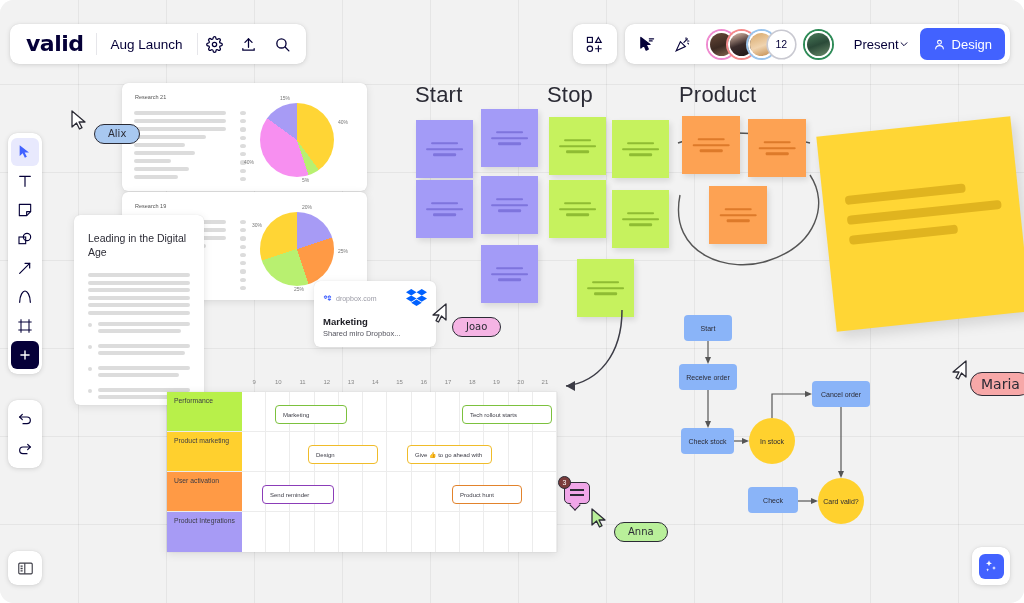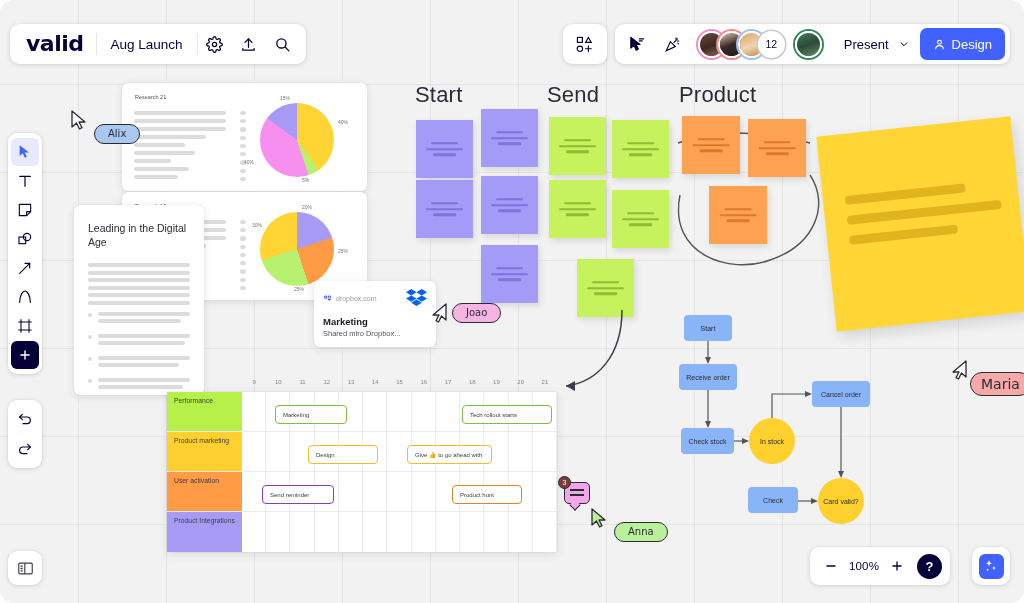--- a/index.html
+++ b/index.html
@@ -67,21 +67,21 @@
     font-size: 10.5px; color: #050038;
   }
   .av:first-child { margin-left: 0; }
   .av.ring-pink  { box-shadow: 0 0 0 2px #ef8bd0; }
   .av.ring-red   { box-shadow: 0 0 0 2px #f58a8a; }
   .av.ring-blue  { box-shadow: 0 0 0 2px #9ac4ec; }
   .av.ring-green { box-shadow: 0 0 0 2px #2e8b57; }
   .av.count { background:#fff; box-shadow: 0 0 0 1.6px #c9c9d1; font-weight:400;}
   .av-img { width:100%; height:100%; border-radius:50%; overflow:hidden; }
   .present-btn {
-    height: 30px; display: flex; align-items: center; gap: 10px;
+    height: 30px; display: flex; align-items: center; 
     padding: 0 9px 0 12px; border-radius: 7px; cursor: pointer;
     font-size: 13px; color: #050038; margin-left: 8px;
   }
   .share-btn {
     height: 32px; display: flex; align-items: center; gap: 6px;
     background: #4262ff; color: #fff; border-radius: 7px;
     padding: 0 13px; font-size: 13px; cursor: pointer; font-weight: 400;
   }
   
   .left-tools {
@@ -222,21 +222,21 @@
     position:absolute; background:#ffd635; box-shadow: 3px 6px 14px rgba(0,0,0,.13);
   }
 </style>
 </head>
 <body>
 
 <div id="stage">
   <div id="canvas"></div>
 
   <div class="sec-title" style="left:415px; top:82px;">Start</div>
-  <div class="sec-title" style="left:547px; top:82px;">Send</div>
+  <div class="sec-title" style="left:547px; top:82px;">Stop</div>
   <div class="sec-title" style="left:679px; top:82px;">Product</div>
 
   <div class="note" style="left:416px; top:120px; width:57px; height:58px; background:#a39bf7;">
     <div class="note-lines">
       <div class="nl" style="width:68%;background:#7e74dd"></div>
       <div class="nl" style="width:92%;background:#7e74dd"></div>
       <div class="nl" style="width:58%;background:#7e74dd"></div>
     </div>
   </div>
   <div class="note" style="left:481px; top:109px; width:57px; height:58px; background:#a39bf7;">
@@ -403,21 +403,21 @@
     </div>
     <div class="pie-wrap">
       <div class="pie" style="background:conic-gradient(#a79bf5 0% 20%, #ff9a45 20% 45%, #b8f070 45% 70%, #ffd535 70% 100%);"></div>
       <div class="pie-lbl" style="left:42px; top:-8px;">20%</div>
       <div class="pie-lbl" style="left:78px; top:36px;">25%</div>
       <div class="pie-lbl" style="left:34px; top:74px;">25%</div>
       <div class="pie-lbl" style="left:-8px; top:10px;">30%</div>
     </div>
   </div>
 
-  <div class="card doc-card" style="left:74px; top:205px;">
+  <div class="card doc-card" style="left:74px; top:215px;">
     <div class="doc-title">Leading in the Digital Age</div>
     <div>
       <div class="doc-line" style="width:100%"></div>
       <div class="doc-line" style="width:100%"></div>
       <div class="doc-line" style="width:100%"></div>
       <div class="doc-line" style="width:100%"></div>
       <div class="doc-line" style="width:100%"></div>
       <div class="doc-line" style="width:100%"></div>
     </div>
     <div class="doc-bullet-row">
@@ -603,21 +603,21 @@
     <svg width="18" height="20" viewBox="0 0 18 20">
       <path d="M2 1 L2 17 L6.5 13 L9.5 19 L12 17.7 L9 12 L15 12 Z" fill="#ffffff" stroke="#2b2b35" stroke-width="1.3" stroke-linejoin="round"></path>
     </svg>
     <div class="tag-pill" style="background:#a8c8f0; margin-left:6px; margin-top:14px;">Alix</div>
   </div>
 
   <div class="cursor-tag" style="left:430px; top:303px;">
     <svg width="18" height="20" viewBox="0 0 18 20">
       <path d="M16 1 L16 17 L11.5 13 L8.5 19 L6 17.7 L9 12 L3 12 Z" fill="#ffffff" stroke="#2b2b35" stroke-width="1.3" stroke-linejoin="round"></path>
     </svg>
-    <div class="tag-pill" style="background:#f5b4e4; margin-left:4px; ">Joao</div>
+    <div class="tag-pill" style="background:#f5b4e4; margin-left:4px; margin-top:14px;">Joao</div>
   </div>
 
   <div class="cursor-tag" style="left:950px; top:360px;">
     <svg width="18" height="20" viewBox="0 0 18 20">
       <path d="M16 1 L16 17 L11.5 13 L8.5 19 L6 17.7 L9 12 L3 12 Z" fill="#ffffff" stroke="#2b2b35" stroke-width="1.3" stroke-linejoin="round"></path>
     </svg>
     <div class="tag-pill" style="background:#f7a8a8; margin-left:2px; margin-top:12px; padding:3px 10px; font-size:14px;">Maria</div>
   </div>
 
   <div class="cursor-tag" style="left:590px; top:508px;">
@@ -771,34 +771,20 @@
   </div>
 
   <div class="panel-toggle">
     <svg width="17" height="17" viewBox="0 0 24 24" fill="none" stroke="#3c3c46" stroke-width="1.6">
       <rect x="2.5" y="4.5" width="19" height="15" rx="1.5"></rect>
       <path d="M11 4.5v15"></path>
       <path d="M5 8.5h3M5 12h3M5 15.5h3" stroke-width="1.8"></path>
     </svg>
   </div>
 
-  <div class="zoom-bar">
-    <div class="zb-btn">
-      <svg width="14" height="14" viewBox="0 0 24 24" fill="none" stroke="currentColor" stroke-width="2.2" stroke-linecap="round">
-        <path d="M5 12h14"></path>
-      </svg>
-    </div>
-    <div class="zoom-level">100%</div>
-    <div class="zb-btn">
-      <svg width="14" height="14" viewBox="0 0 24 24" fill="none" stroke="currentColor" stroke-width="2.2" stroke-linecap="round">
-        <path d="M12 5v14M5 12h14"></path>
-      </svg>
-    </div>
-    <div class="help-btn">?</div>
-  </div>
 
   <div class="ai-btn">
     <div class="ai-inner">
       <svg width="16" height="16" viewBox="0 0 24 24" fill="#ffffff">
         <path d="M9 3.5l1.3 3.2L13.5 8l-3.2 1.3L9 12.5 7.7 9.3 4.5 8l3.2-1.3z"></path>
         <path d="M16.5 12l.9 2.1 2.1.9-2.1.9-.9 2.1-.9-2.1-2.1-.9 2.1-.9z"></path>
         <path d="M7 15.5l.7 1.6 1.6.7-1.6.7-.7 1.6-.7-1.6-1.6-.7 1.6-.7z"></path>
       </svg>
     </div>
   </div>

